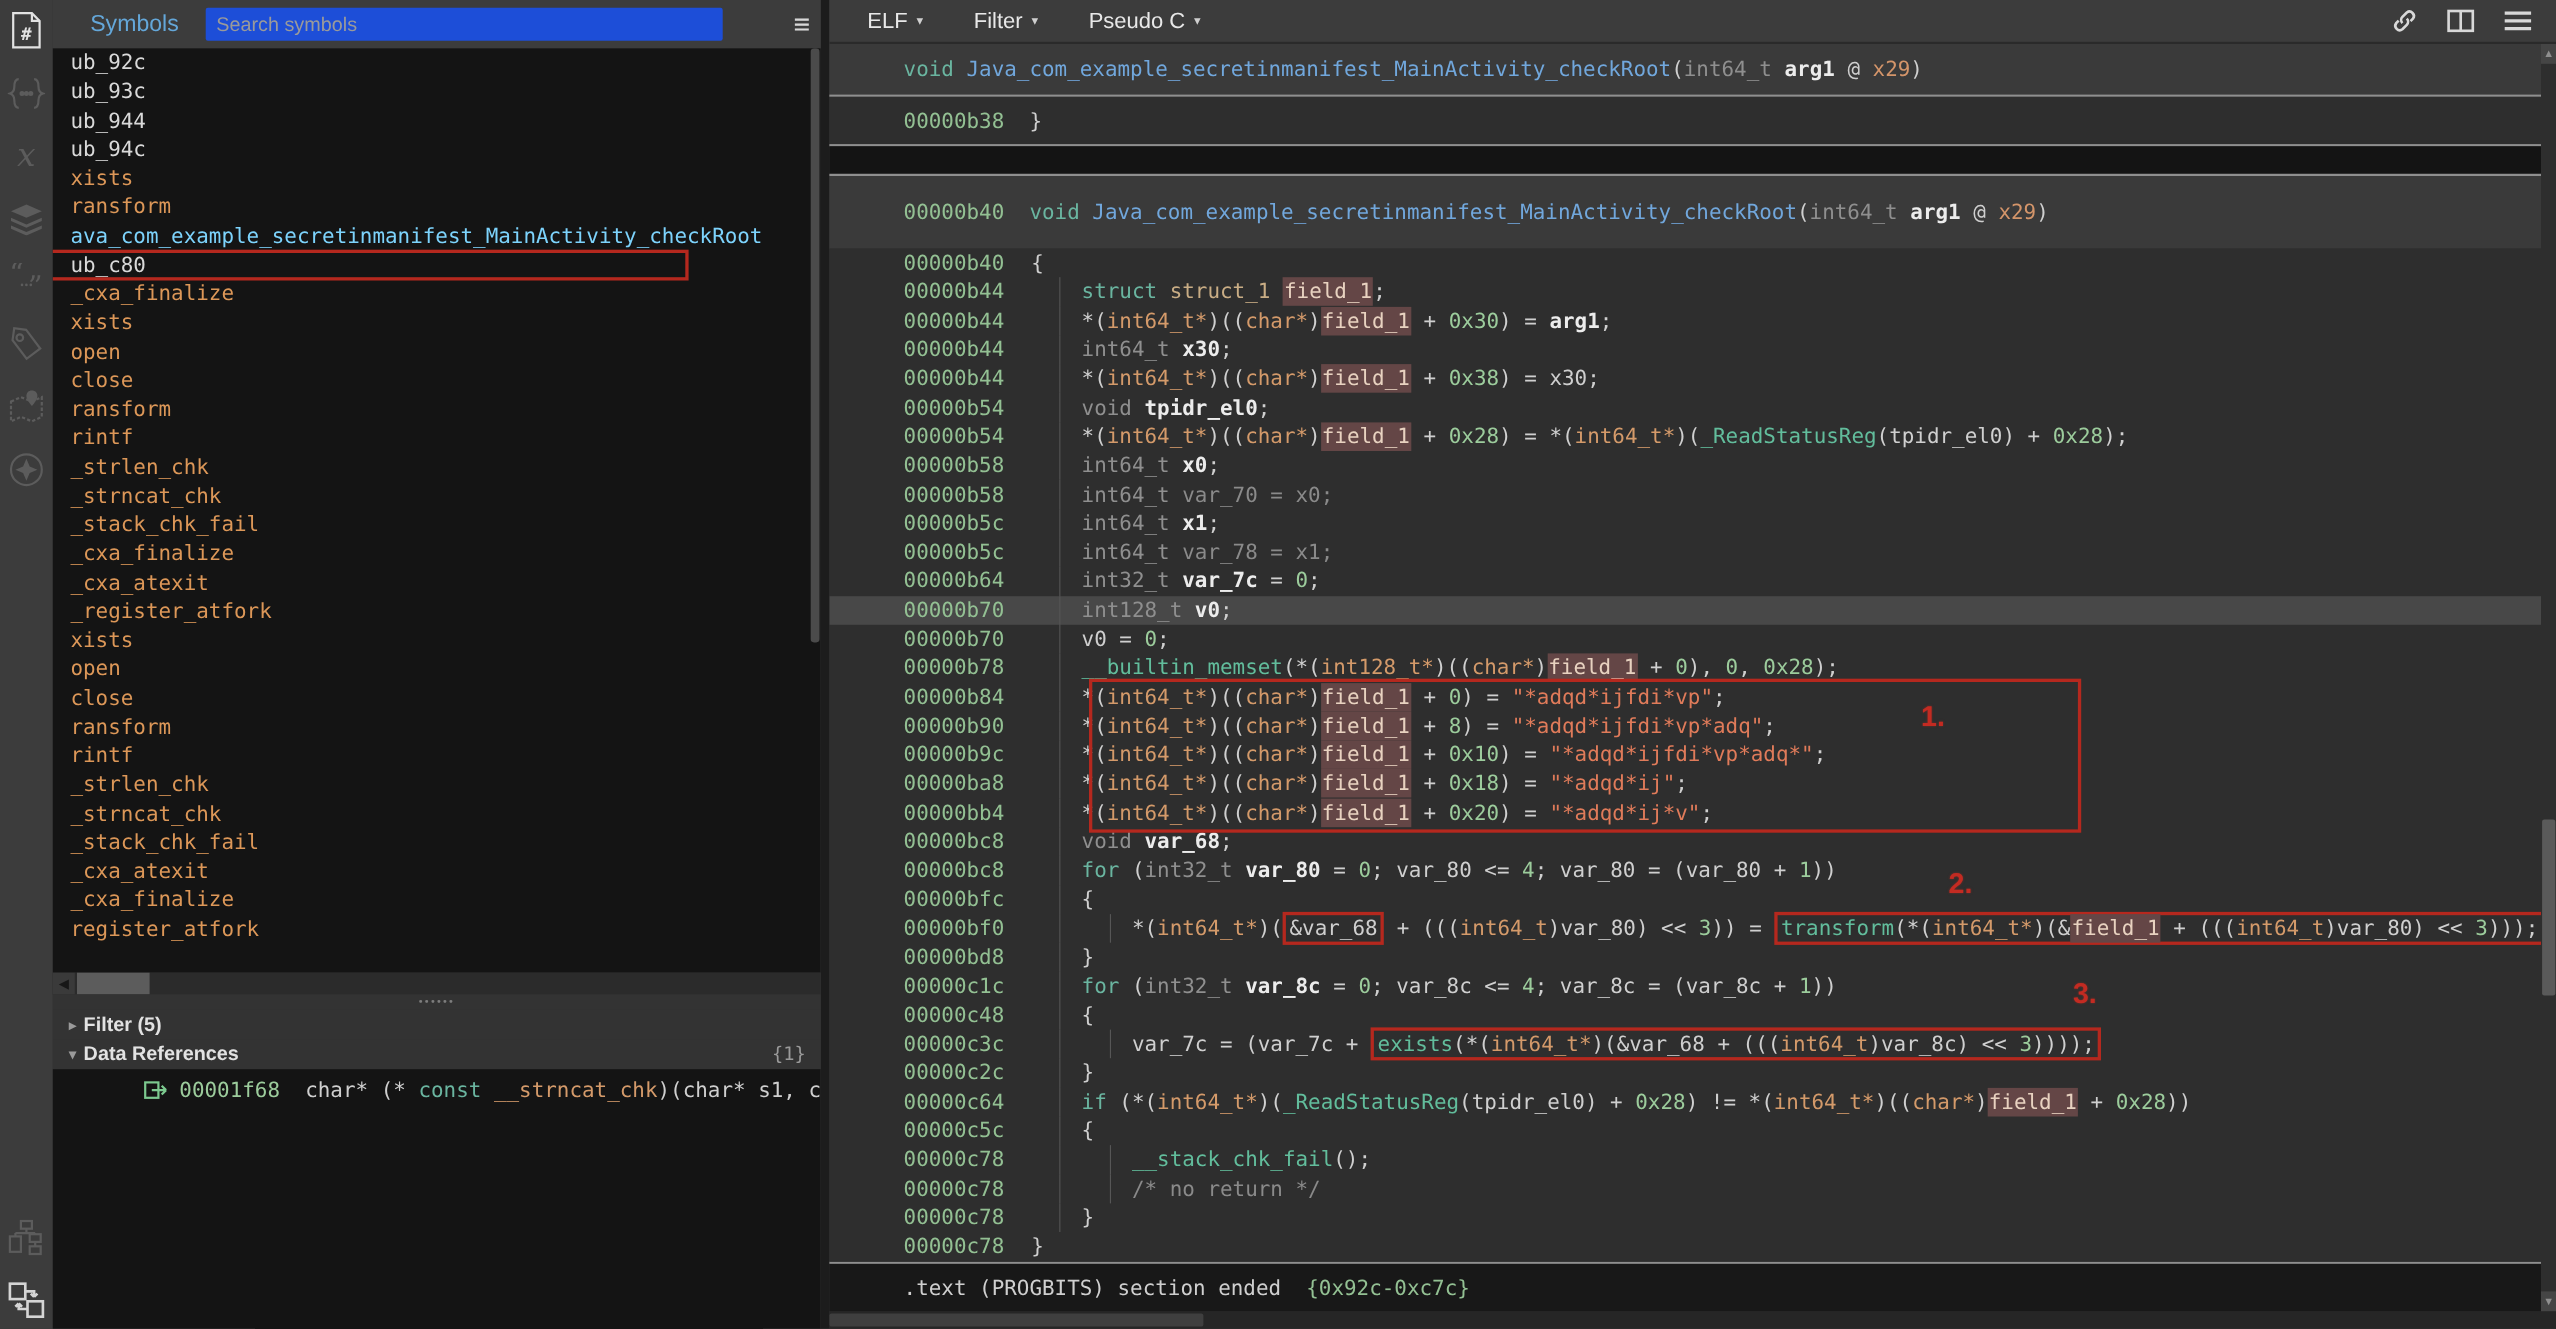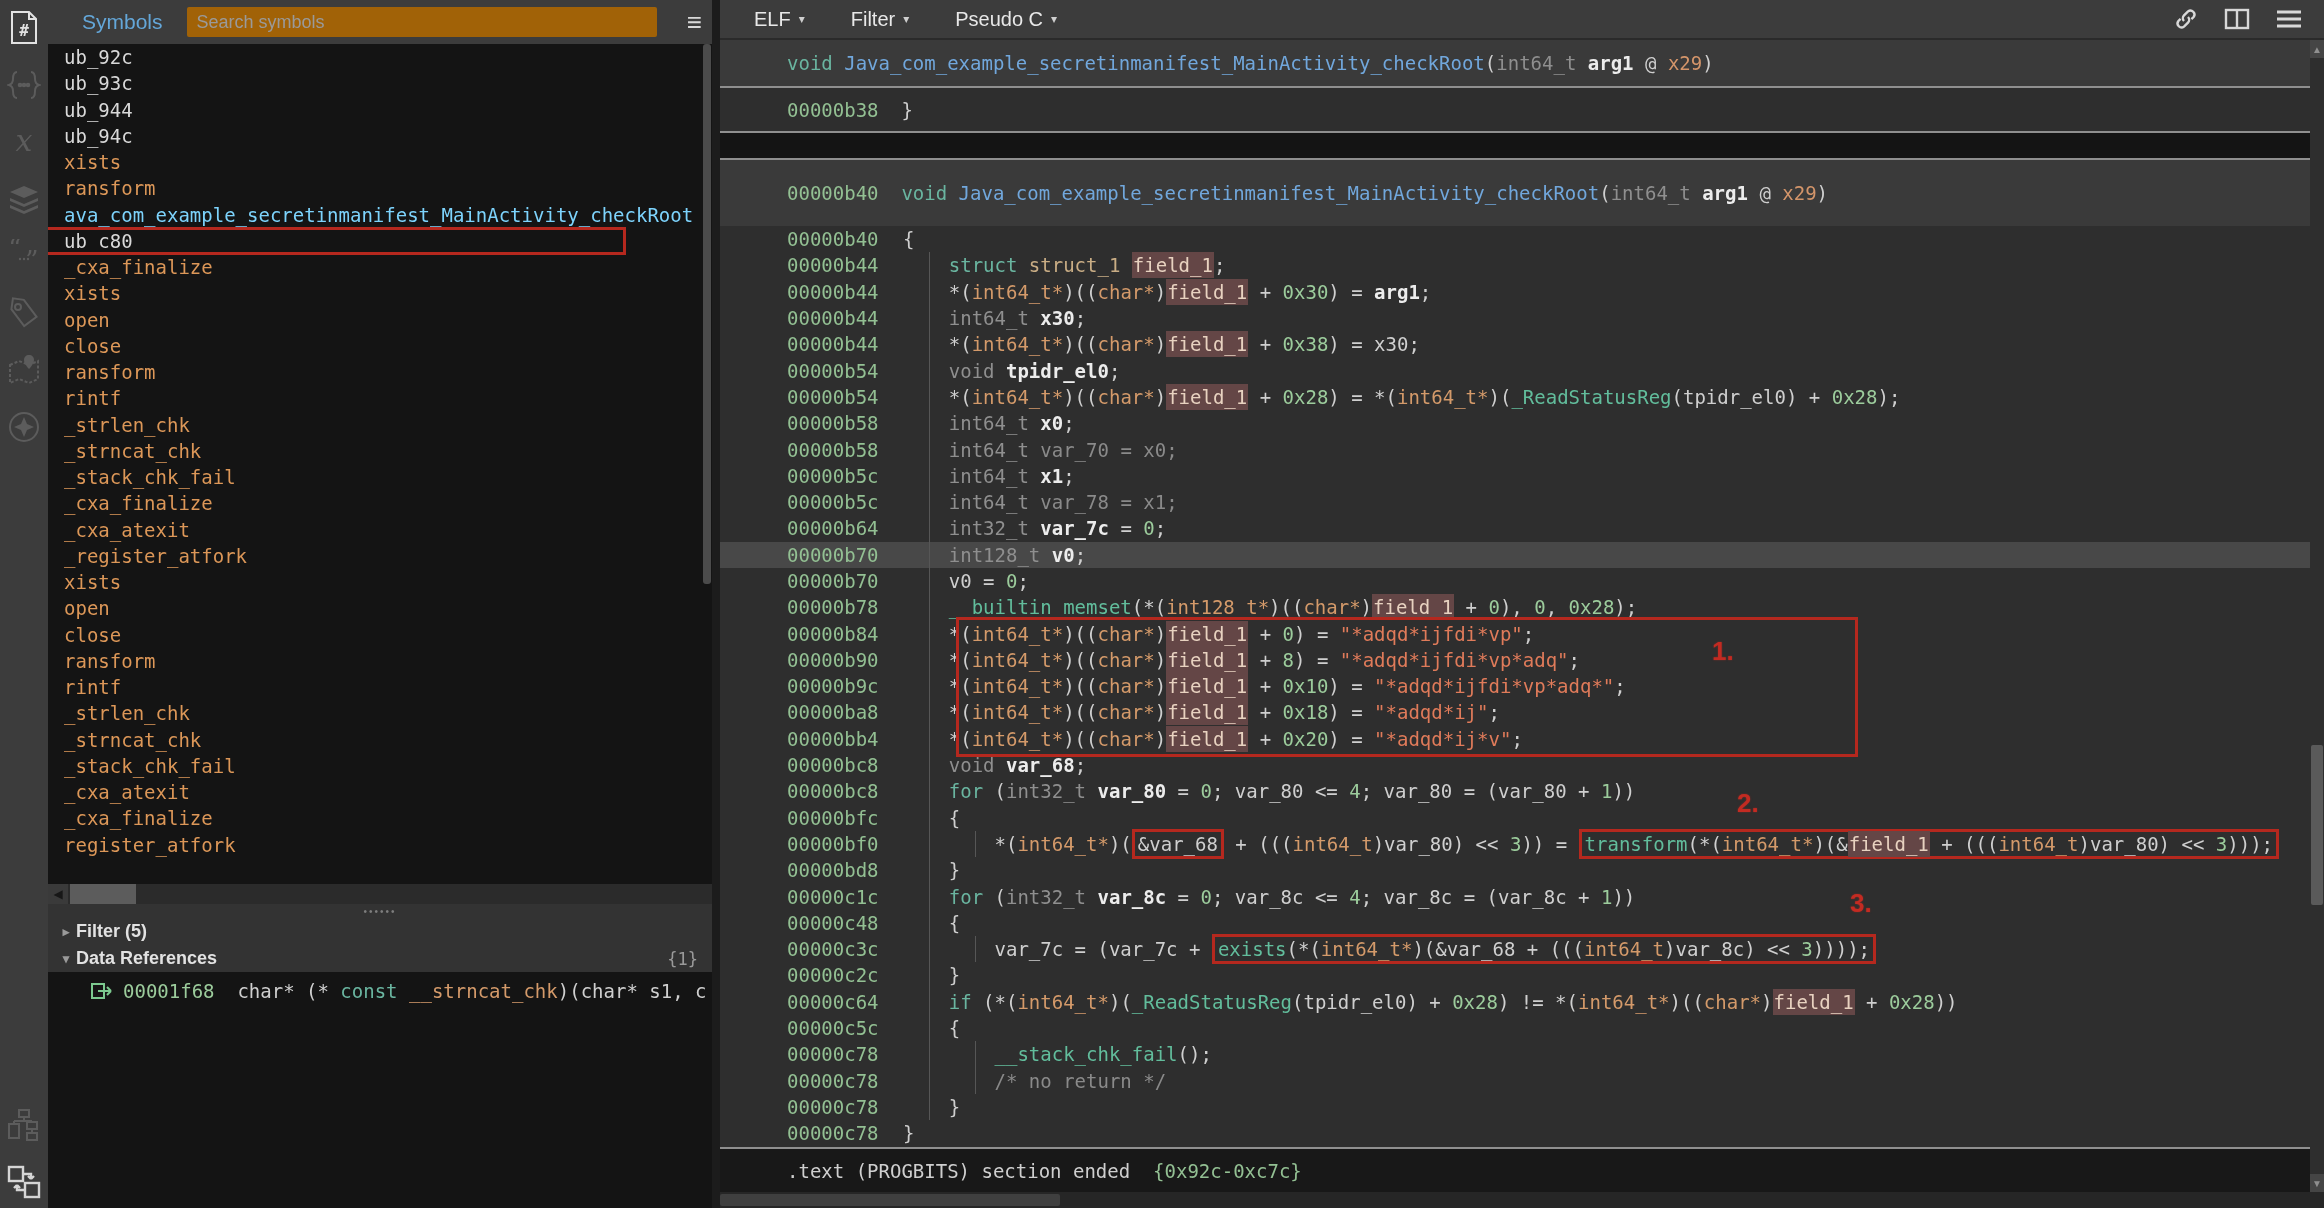--- a/index.html
+++ b/index.html
@@ -14,21 +14,21 @@
     color:#5c5c5c; margin-bottom:17px; cursor:pointer; }
   .rail-ic.active { color:#e2e2e2; }
   .rail-ic.bright { color:#d5d5d5; }
   .rail-spacer { flex:1; }
   .rail-ic svg { display:block; }
 
   
   .symcol { flex:0 0 664px; display:flex; flex-direction:column; background:#333333; position:relative; }
   .sym-head { height:44px; display:flex; align-items:center; padding:0 8px 0 34px; background:#3c3c3c; }
   .sym-title { color:#64a7d9; font-size:21px; margin-right:24px; }
-  .sym-search { width:470px; height:30px; background:#a16207; border:none; border-radius:2px;
+  .sym-search { width:470px; height:30px; background:#1d4ed8; border:none; border-radius:2px;
     color:#cccccc; font-size:18px; padding:0 10px; outline:none; }
   .sym-search::placeholder { color:#9a9a9a; }
   .sym-burger { margin-left:auto; color:#d8d8d8; font-size:26px; line-height:1; cursor:pointer; padding-right:2px;}
 
   .sym-list { height:840px; background:#141414; overflow:hidden; position:relative;
     font-family:"DejaVu Sans Mono", monospace; font-size:19px; }
   .sym-row { height:26.25px; line-height:26.25px; white-space:pre; padding-left:16px;
     color:#d9d9d9; cursor:pointer; overflow:hidden; }
   .sym-row.import { color:#dc9758; }
   .sym-row.selected { color:#7dd3fc; }
@@ -49,21 +49,21 @@
   .xref-head { height:34px; display:flex; align-items:center; padding:0 10px 0 34px; background:#333333; }
   .xref-title { color:#5fa8d8; font-size:21px; }
   .xref-doc { margin-left:auto; color:#cfcfcf; }
   .xref-row { height:27px; display:flex; align-items:center; background:#333333;
     color:#e2e2e2; font-size:18px; font-weight:bold; padding:0 14px 0 8px; cursor:pointer; }
   .xref-tri { color:#9a9a9a; font-size:13px; width:20px; text-align:center; }
   .xref-count { margin-left:auto; color:#9a9a9a; font-weight:normal;
     font-family:"DejaVu Sans Mono", monospace; font-size:17px; }
   .xref-results { flex:1; background:#141414; padding-top:5px; overflow:hidden; }
   .xref-entry { display:flex; align-items:center; white-space:pre; overflow:hidden;
-    font-family:"DejaVu Sans Mono", monospace; font-size:19px; height:27px; padding-left:42px; cursor:pointer;}
+    font-family:"DejaVu Sans Mono", monospace; font-size:19px; height:27px; padding-left:42px; cursor:pointer;margin-left:40px;}
   .xref-entry svg { margin-right:9px; flex:0 0 auto; }
 
   
   .vdivider { flex:0 0 8px; background:#1c1c1c; cursor:col-resize; }
 
   
   .main { flex:1; display:flex; flex-direction:column; background:#2e2e2e; position:relative; }
   .main-top { height:40px; background:#3c3c3c; border-bottom:2px solid #2a2a2a;
     display:flex; align-items:center; padding-left:34px; color:#e8e8e8; font-size:20px; }
   .dd { display:flex; align-items:center; margin-right:46px; cursor:pointer; }

